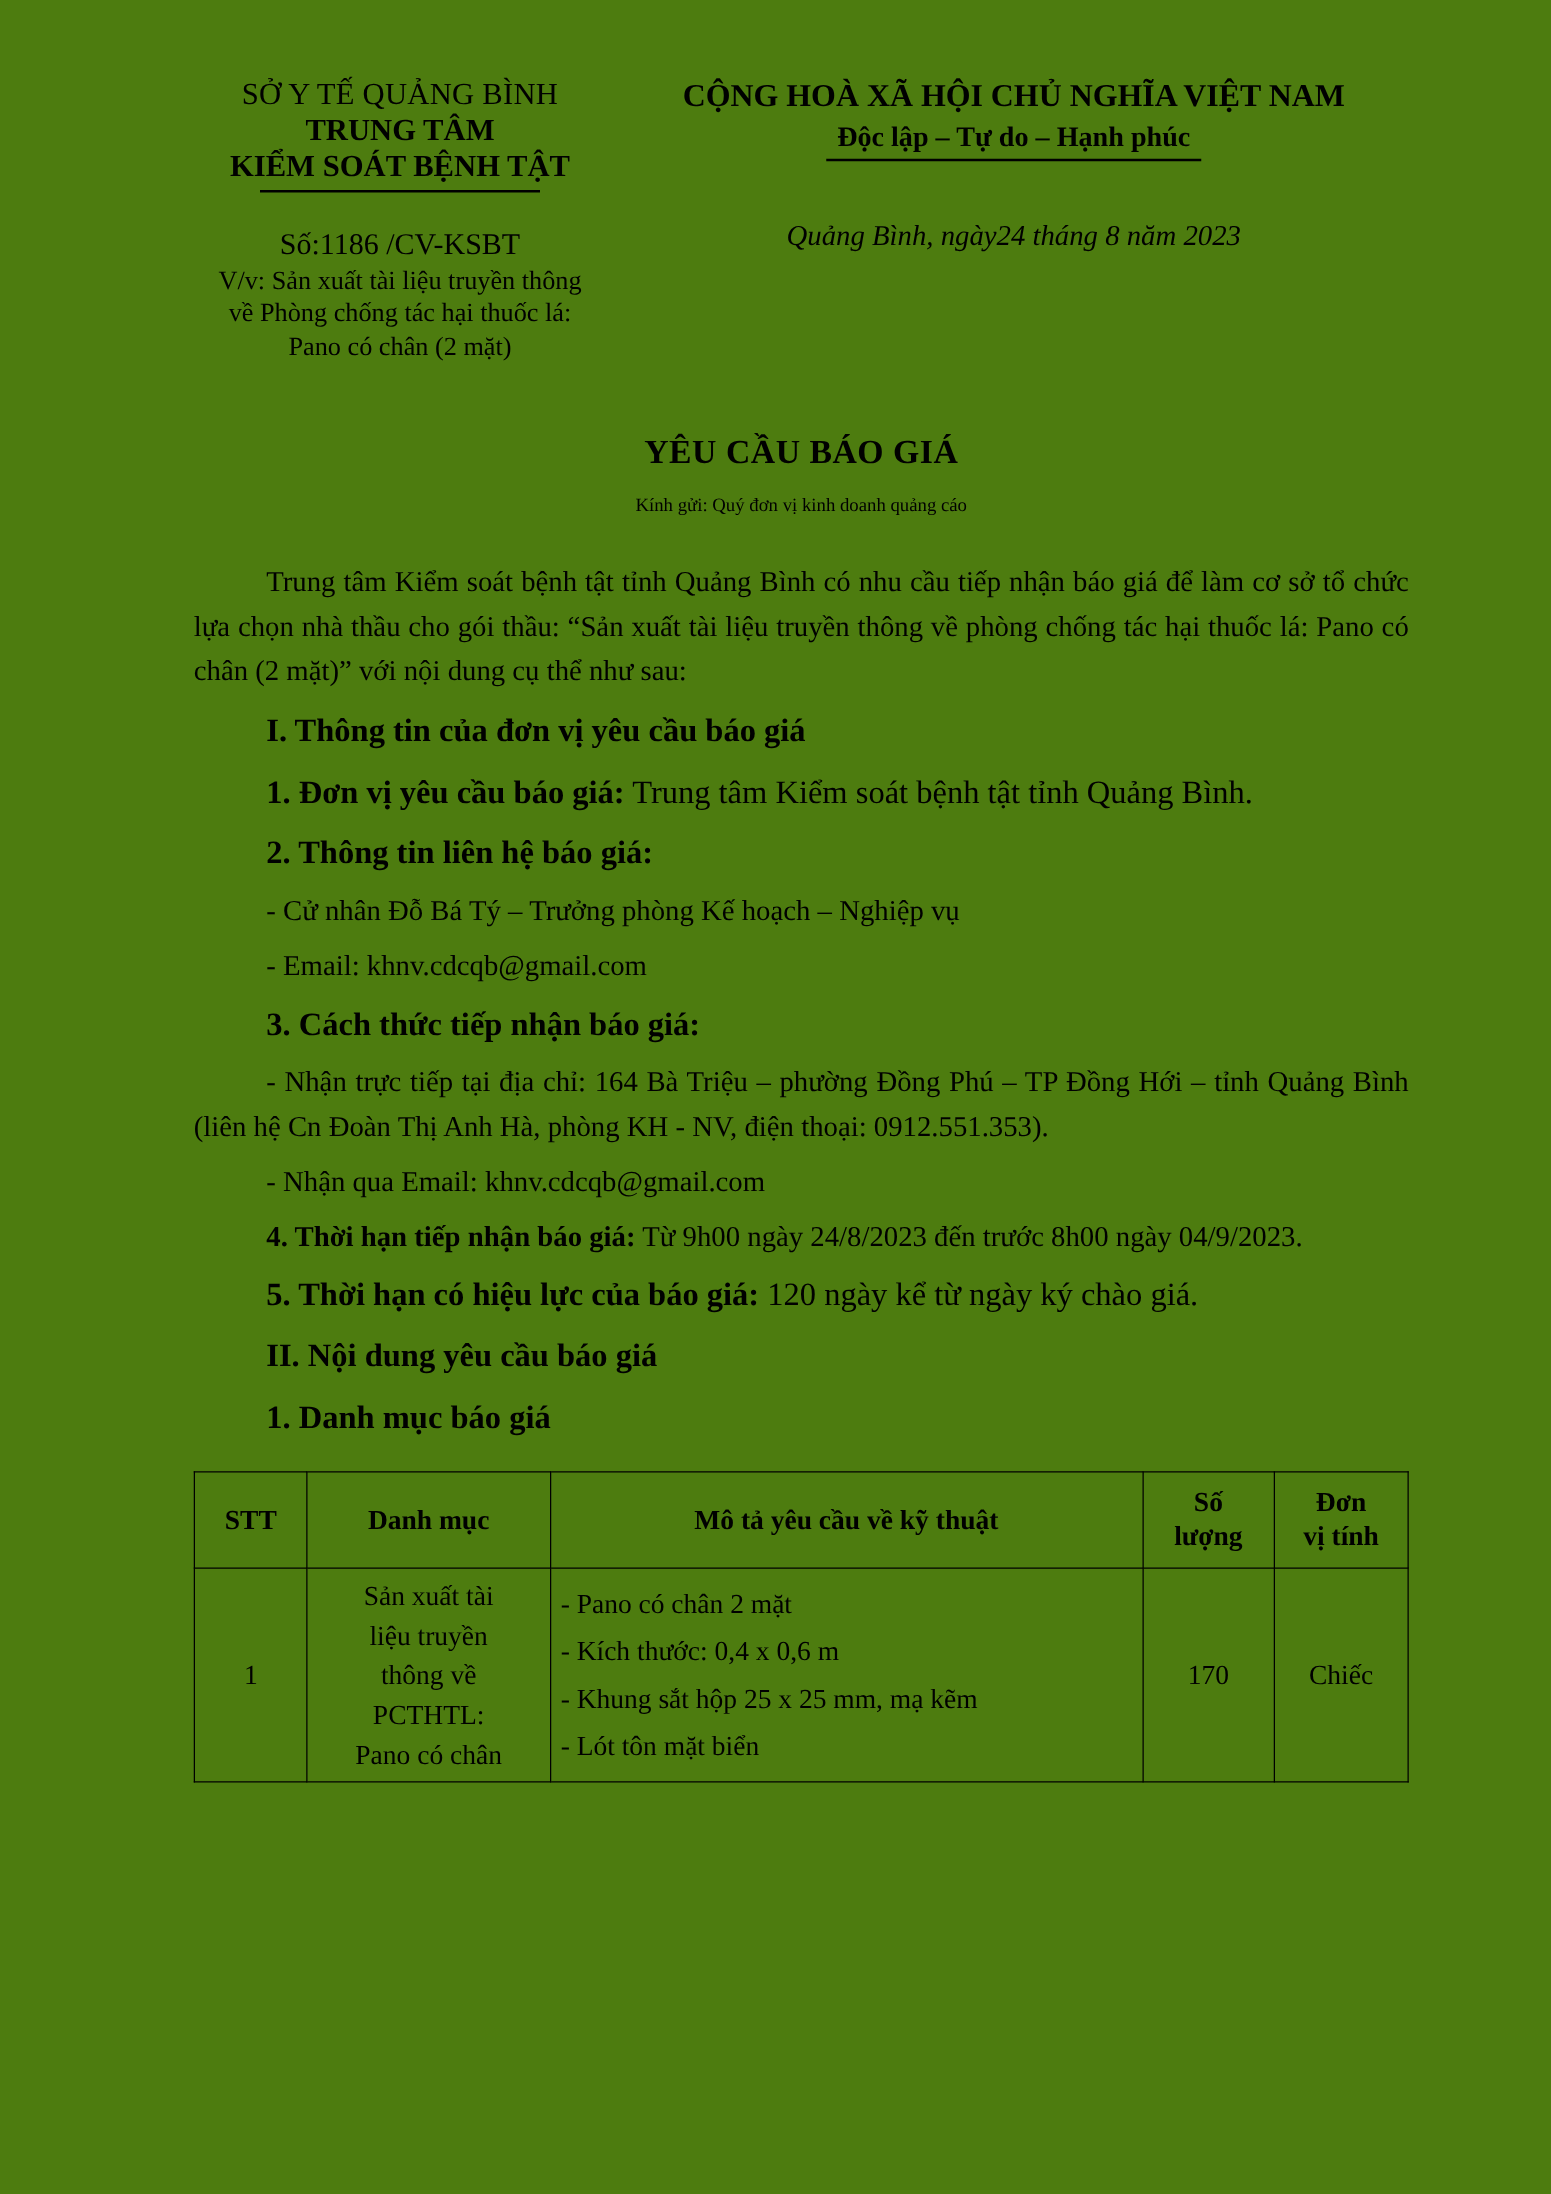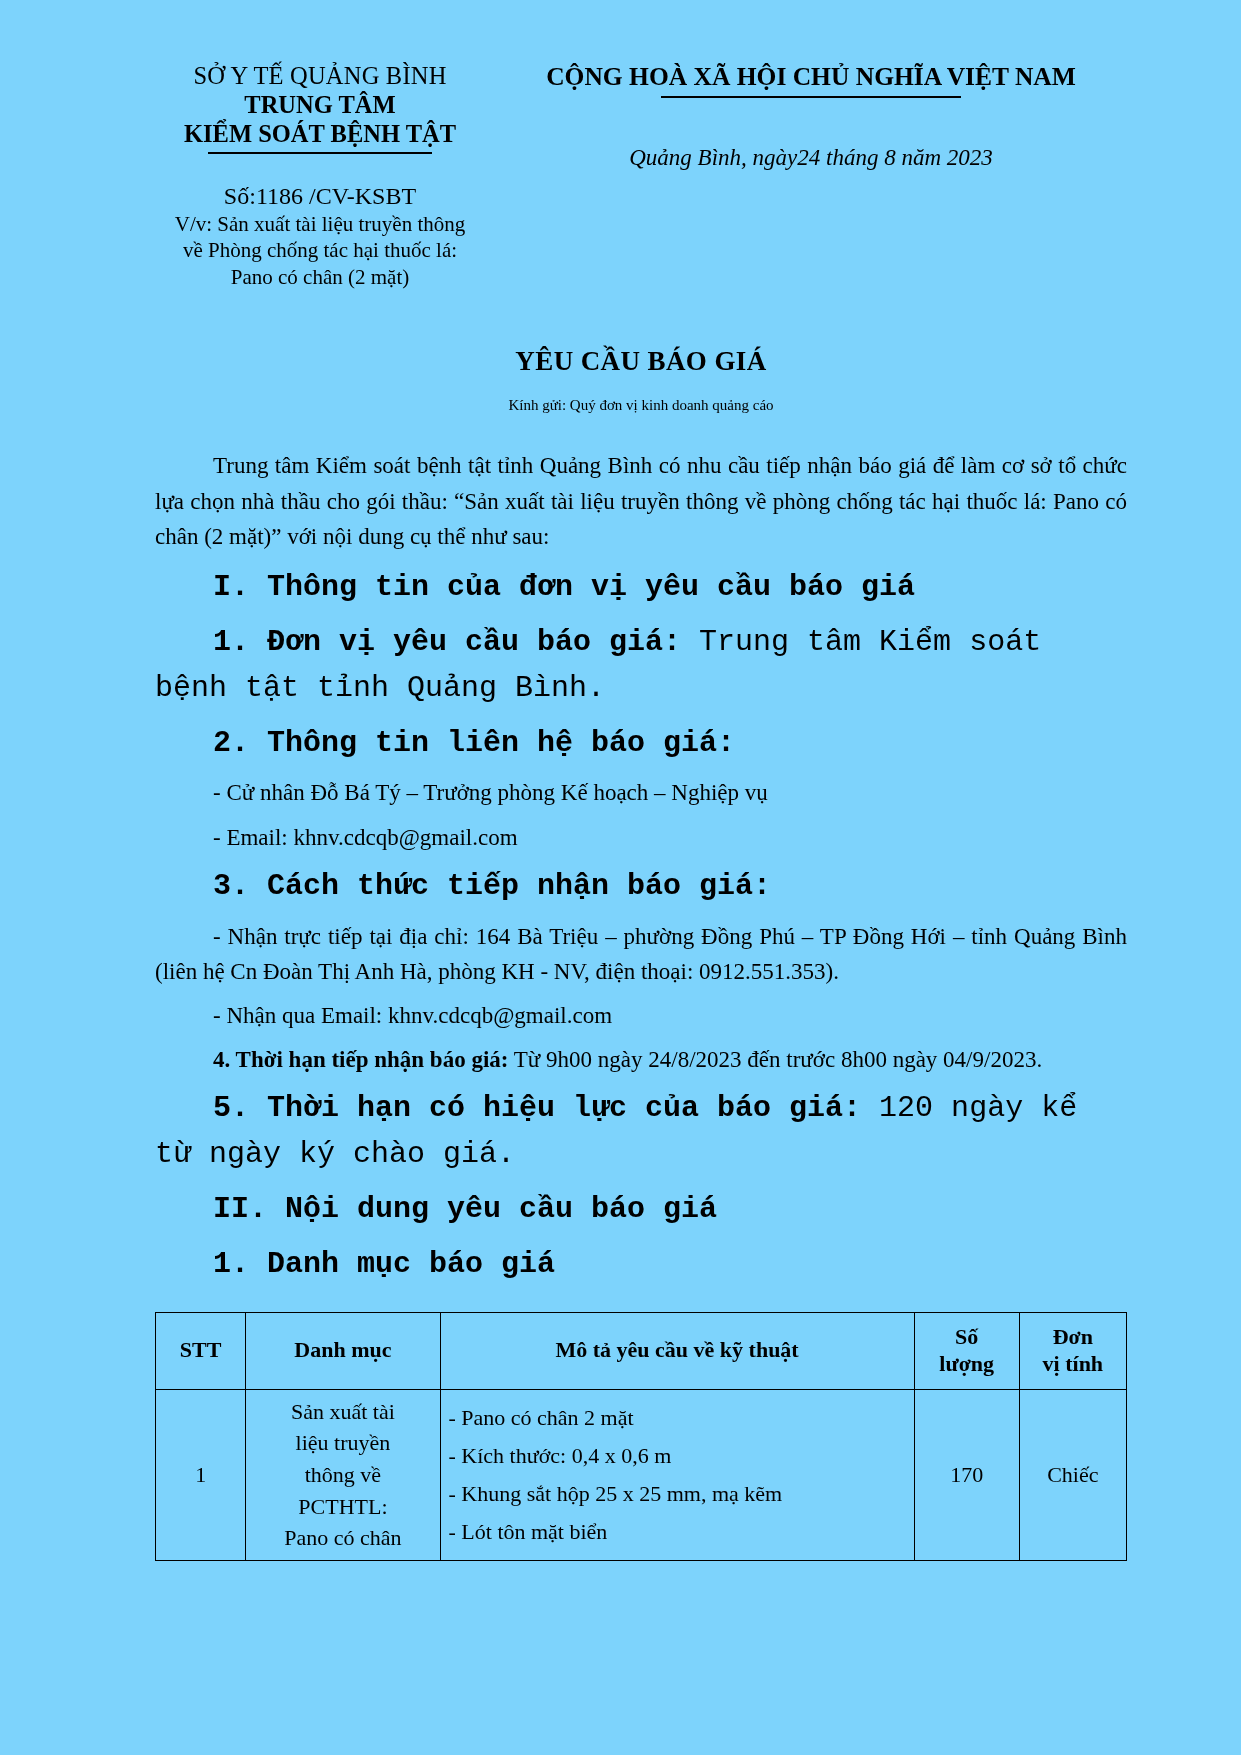--- a/index.html
+++ b/index.html
@@ -9,21 +9,21 @@
   }
   body {
     font-family: "Liberation Serif", "DejaVu Serif", serif;
     color: #000000;
   }
   .page {
     position: relative;
     width: 1241px;
     height: 1755px;
     margin: 0 auto;
-    background: #7dd3fc;
+    background: #4d7c0f;
     box-sizing: border-box;
     padding: 62px 114px 0 155px;
   }
 
   
   .header {
     display: flex;
     align-items: flex-start;
     width: 100%;
   }
@@ -113,26 +113,25 @@
   }
   p.para {
     font-size: 23px;
     line-height: 1.53;
     margin: 0 0 2px 0;
     text-align: justify;
     text-indent: 58px;
     text-justify: inter-word;
   }
   p.sect {
-    font-size: 30px;
+    font-size: 26px;
     line-height: 1.53;
     margin: 0;
     padding-top: 9px;
     text-indent: 58px;
-    font-family: Liberation Mono, monospace;
   }
   p.sect b { font-weight: bold; }
   p.item {
     font-size: 23px;
     line-height: 1.53;
     margin: 0;
     padding-top: 9px;
     text-indent: 58px;
   }
   p.item-just {
@@ -195,20 +194,21 @@
       <div class="org-line3">KIỂM SOÁT BỆNH TẬT</div>
       <div class="rule-left"></div>
       <div class="doc-number">Số:1186   /CV-KSBT</div>
       <div class="subject-line">V/v: Sản xuất tài liệu truyền thông</div>
       <div class="subject-line">về Phòng chống tác hại thuốc lá:</div>
       <div class="subject-line">Pano có chân (2 mặt)</div>
     </div>
 
     <div class="header-right">
       <div class="nation-line">CỘNG HOÀ XÃ HỘI CHỦ NGHĨA VIỆT NAM</div>
+      <div class="motto-line">Độc lập – Tự do – Hạnh phúc</div>
       <div class="rule-right"></div>
       <div class="place-date">Quảng Bình, ngày24   tháng  8  năm 2023</div>
     </div>
 
   </div>
 
   <div class="title-block">
     <div class="doc-title">YÊU CẦU BÁO GIÁ</div>
     <div class="recipient">Kính gửi: Quý đơn vị kinh doanh quảng cáo</div>
   </div>

